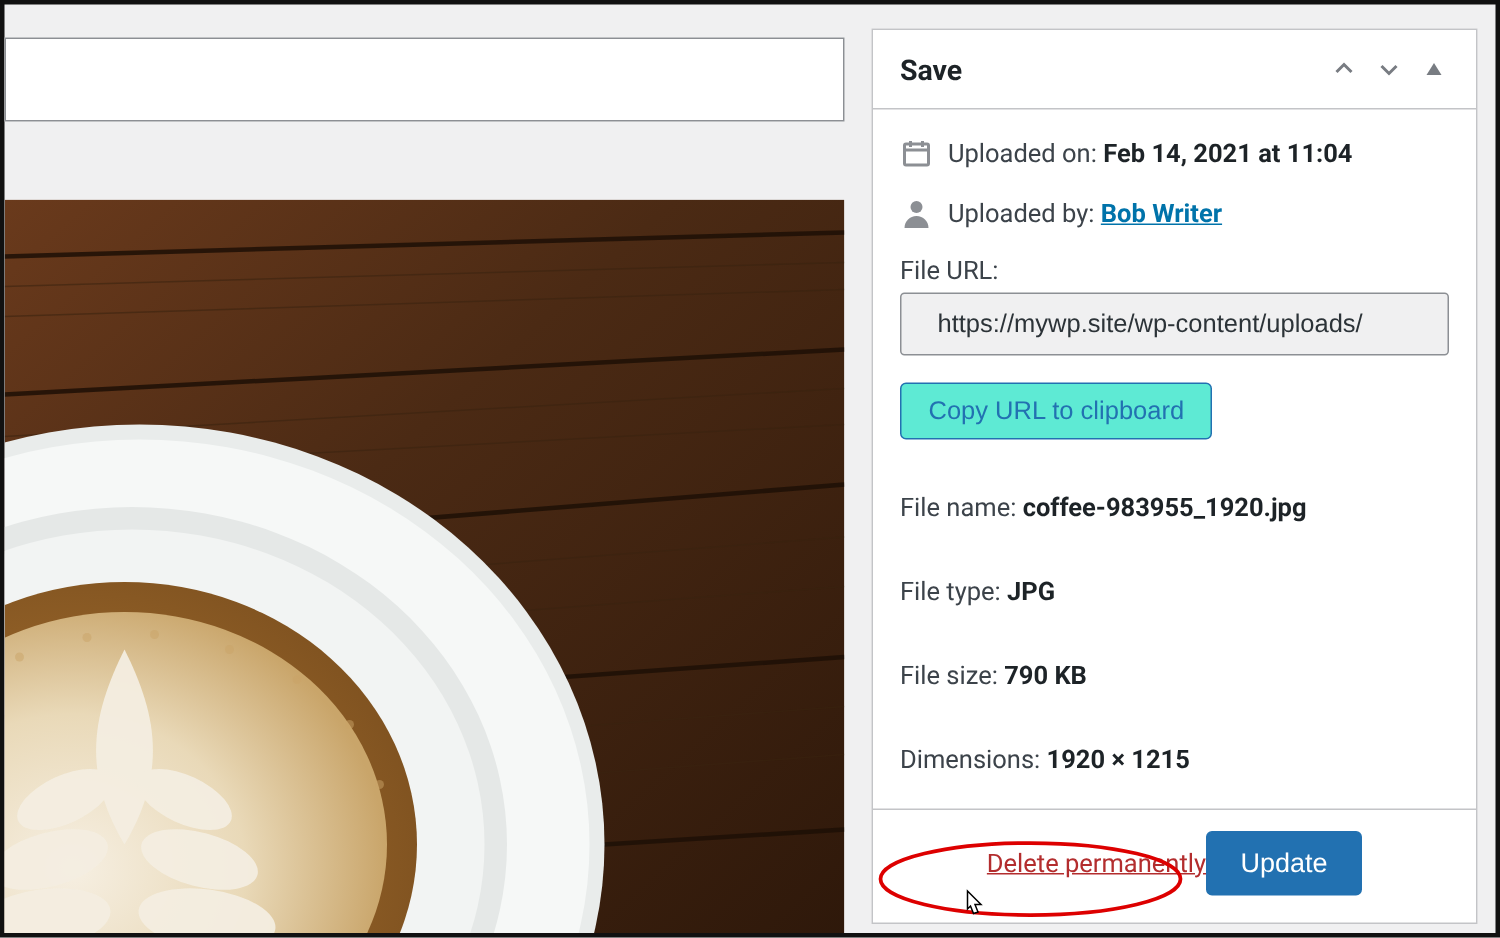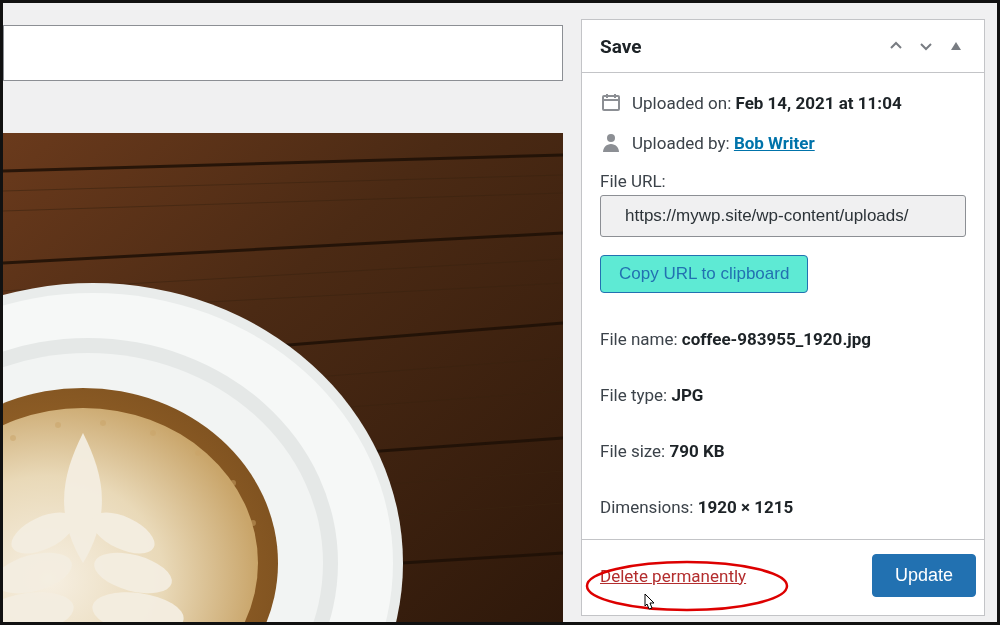--- a/index.html
+++ b/index.html
@@ -121,24 +121,24 @@
     font-size: 17px;
     cursor: pointer;
   }
   .info-line {
     margin-top: 36px;
     color: #3c434a;
   }
   .info-line strong { color: #1d2327; font-weight: 700; }
   .panel-footer {
     border-top: 1px solid #c3c4c7;
-    padding: 14px 8px 18px 18px;
+    padding: 14px 18px 18px 18px;
     display: flex;
     align-items: center;
-    justify-content: space-between;
+    justify-content: center;
     position: relative;
   }
   .delete-link {
     color: #b32d2e;
     text-decoration: underline;
     cursor: pointer;
     font-size: 17px;
   }
   .update-btn {
     background: #2271b1;

